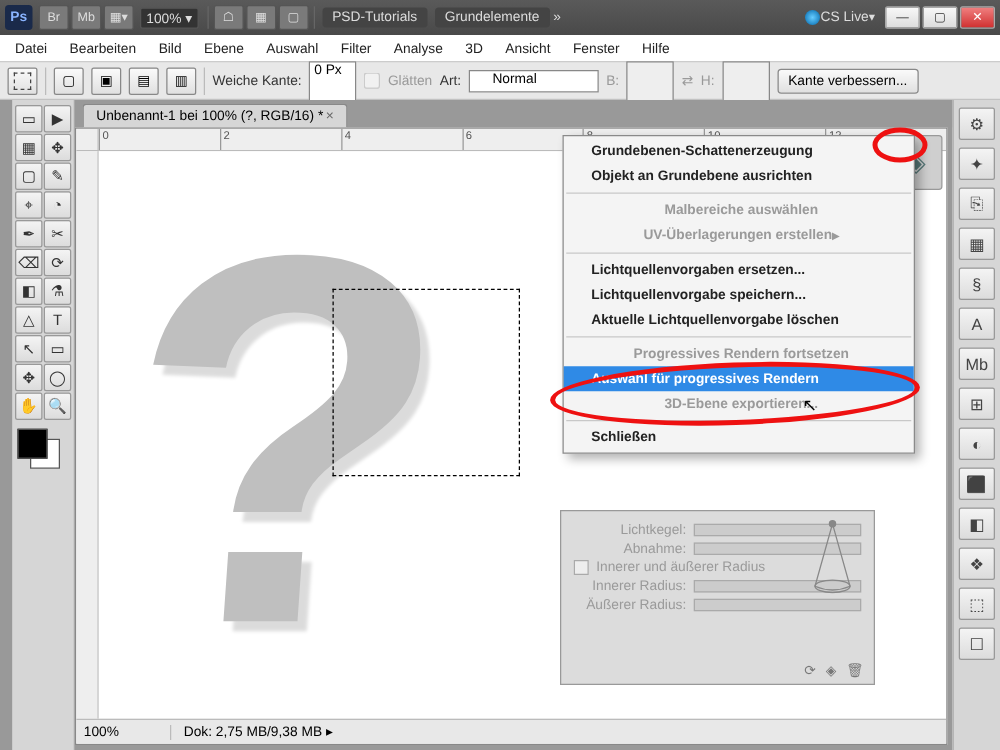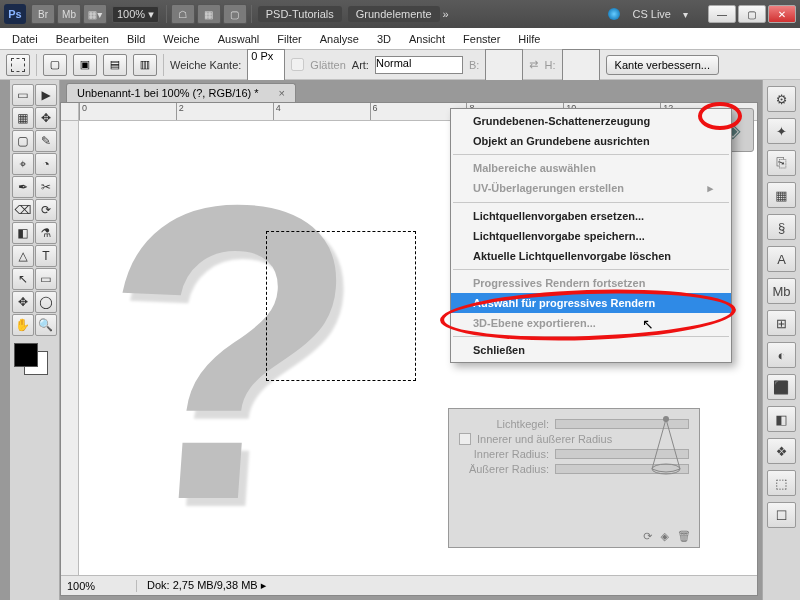--- a/index.html
+++ b/index.html
@@ -4,50 +4,50 @@
 <style>
 * { margin: 0; padding: 0; box-sizing: border-box; font-family: "Segoe UI", Tahoma, sans-serif; font-size: 11px; }
 body { background: #e8e8e8; width: 800px; height: 600px; overflow: hidden; position: relative; }
 
 .titlebar { height: 28px; background: linear-gradient(#5a5a5a,#494949); display: flex; align-items: center; padding: 0 4px; color: #ddd; }
 .titlebar .ps { width: 22px; height: 20px; background: #1a2a4a; color: #8ab4ff; display: flex; align-items: center; justify-content: center; font-weight: bold; border-radius: 3px; margin-right: 4px; }
 .titlebar .tb-btn { width: 24px; height: 20px; background: #7a7a7a; border: 1px solid #555; border-radius: 2px; margin: 0 1px; display: flex; align-items: center; justify-content: center; color: #ddd; font-size: 10px; }
 .titlebar .zoom { background: #333; border: 1px solid #555; color: #ddd; padding: 1px 4px; border-radius: 2px; margin: 0 4px; }
 .titlebar .sep { width: 1px; height: 18px; background: #666; margin: 0 3px; }
 .titlebar .doc-title { background: #444; padding: 2px 8px; border-radius: 3px; margin: 0 3px; }
-.titlebar .cslive { margin-left: auto; display: flex; align-items: center; gap: 12px; }
+.titlebar .cslive { margin-left: auto; display: flex; align-items: center; gap: 0; }
 .titlebar .cs-dot { width: 12px; height: 12px; border-radius: 50%; background: radial-gradient(#6cf,#06a); }
 .titlebar .win-btns { display: flex; margin-left: 6px; }
 .titlebar .win-btn { width: 28px; height: 18px; border: 1px solid #aaa; background: linear-gradient(#f8f8f8,#dcdcdc); display: flex; align-items: center; justify-content: center; font-size: 10px; color: #333; border-radius: 2px; margin-left: 2px; }
 .titlebar .win-btn.close { background: linear-gradient(#f08080,#d03030); color: #fff; }
 
 .menubar { height: 22px; background: #ffffff; border-bottom: 1px solid #bcbcbc; display: flex; align-items: center; padding: 0 6px; gap: 6px; }
 .menubar span { padding: 2px 6px; color: #222; cursor: default; }
 
 .optbar { height: 30px; background: #e8e8e8; border-bottom: 1px solid #c2c2c2; display: flex; align-items: center; padding: 0 6px; gap: 6px; }
 .optbar .ico-btn { width: 24px; height: 22px; border: 1px solid #888; background: linear-gradient(#fafafa,#e0e0e0); border-radius: 2px; display: flex; align-items: center; justify-content: center; }
 .optbar .dash { width: 14px; height: 14px; border: 1px dashed #444; }
 .optbar .sep2 { width: 1px; height: 22px; background: #bbb; }
 .optbar .lbl { color: #333; }
 .optbar .lbl.dim { color: #999; }
 .optbar .field { width: 38px; height: 32px; border: 1px solid #888; background: #fff; padding: 0 3px; }
-.optbar .combo { width: 88px; height: 18px; border: 1px solid #888; background: #fff; padding: 0 0; }
+.optbar .combo { width: 104px; height: 18px; border: 1px solid #888; background: #fff; padding: 0 18px; }
 .optbar .btn { height: 20px; border: 1px solid #888; background: linear-gradient(#fafafa,#e0e0e0); border-radius: 3px; padding: 0 8px; }
 
 .main { position: absolute; top: 80px; left: 0; right: 0; bottom: 0; display: flex; }
 .left-rail { width: 10px; background: #999; }
 .tools { width: 50px; background: #d6d6d6; border-right: 1px solid #aaa; padding: 4px 2px; display: flex; flex-wrap: wrap; gap: 1px; align-content: flex-start; }
 .tools .tool { width: 22px; height: 22px; background: linear-gradient(#f4f4f4,#dcdcdc); border: 1px solid #999; border-radius: 2px; display: flex; align-items: center; justify-content: center; font-size: 12px; color: #333; }
 .tools .swatch { width: 44px; height: 30px; position: relative; margin-top: 6px; }
 .tools .swatch .fg { position: absolute; width: 24px; height: 24px; background: #000; border: 1px solid #555; top: 0; left: 2px; }
 .tools .swatch .bg { position: absolute; width: 24px; height: 24px; background: #fff; border: 1px solid #555; top: 8px; left: 12px; }
 
 .doc-area { flex: 1; background: #999; display: flex; flex-direction: column; }
 .tabbar { height: 22px; background: #999; display: flex; align-items: flex-end; padding-left: 6px; }
-.tabbar .tab { background: #d6d6d6; border: 1px solid #888; border-bottom: none; padding: 3px 10px; border-radius: 3px 3px 0 0; display: flex; align-items: center; gap: 20px; }
+.tabbar .tab { background: #d6d6d6; border: 1px solid #888; border-bottom: none; padding: 3px 10px; border-radius: 3px 3px 0 0; display: flex; align-items: center; gap: 2px; }
 .tabbar .tab .x { color: #666; }
 
 .canvas-wrap { flex: 1; background: #fff; position: relative; border: 1px solid #888; margin: 0 4px 4px 0; overflow: hidden; }
 .ruler-h { height: 18px; background: #eee; border-bottom: 1px solid #bbb; display: flex; margin-left: 18px; }
 .ruler-v { width: 18px; position: absolute; top: 18px; bottom: 20px; left: 0; background: #eee; border-right: 1px solid #bbb; }
 .ruler-h .tick { flex: 1; border-left: 1px solid #999; font-size: 9px; color: #555; padding-left: 2px; }
 .ruler-corner { position: absolute; top:0; left:0; width:18px; height:18px; background:#eee; border-right:1px solid #bbb; border-bottom:1px solid #bbb; }
 
 .canvas { position: absolute; top: 18px; left: 18px; right: 0; bottom: 20px; background: #fff; }
 .qmark { position: absolute; top: -10px; left: 20px; font-size: 420px; font-weight: bold; color: #bfbfbf; font-family: Arial; text-shadow: 8px 8px 3px rgba(0,0,0,.14), -2px -2px 2px rgba(255,255,255,.6); transform: skew(-4deg); }
@@ -55,21 +55,21 @@
 
 .statusbar { position: absolute; left: 0; right: 0; bottom: 0; height: 20px; background: #e8e8e8; border-top: 1px solid #bbb; display: flex; align-items: center; padding: 0 6px; gap: 10px; }
 .statusbar .zoom { width: 70px; border-right: 1px solid #bbb; padding-right: 6px; }
 
 .right-col { width: 38px; background: #d6d6d6; border-left: 1px solid #aaa; padding: 6px 4px; display: flex; flex-direction: column; gap: 6px; }
 .right-col .ricon { height: 26px; background: linear-gradient(#f4f4f4,#dcdcdc); border: 1px solid #999; border-radius: 2px; display: flex; align-items: center; justify-content: center; font-size: 13px; color: #444; }
 
 
 .ctxmenu { position: absolute; top: 108px; left: 450px; width: 282px; background: #f4f4f4; border: 1px solid #8a8a8a; box-shadow: 4px 4px 8px rgba(0,0,0,.3); padding: 2px 0; z-index: 50; }
 .ctxmenu .mi { padding: 4px 18px 4px 22px; color: #222; display: flex; justify-content: space-between; font-weight: bold; }
-.ctxmenu .mi.dis { color: #9a9a9a; }
+.ctxmenu .mi.dis { color: #9a9a9a; justify-content: center; }
 .ctxmenu .mi.sel { background: #2f8ae6; color: #fff; }
 .ctxmenu .msep { height: 1px; background: #c8c8c8; margin: 3px 2px; }
 .ctxmenu .sub { color: inherit; }
 
 .panel-bottom { position: absolute; left: 448px; top: 408px; width: 252px; height: 140px; background: #dcdcdc; border: 1px solid #999; padding: 6px 10px; color: #9a9a9a; z-index: 40; }
 .panel-bottom .row { display: flex; align-items: center; gap: 6px; margin: 3px 0; }
 .panel-bottom .row .pl { width: 90px; text-align: right; }
 .panel-bottom .row .sl { flex: 1; height: 10px; background: #ccc; border: 1px solid #aaa; }
 .panel-bottom .ck { width: 12px; height: 12px; border: 1px solid #aaa; background: #eee; }
 .panel-bottom .cone { position:absolute; right:10px; top:6px; width:46px; height:60px; }
@@ -113,21 +113,21 @@
       <div class="win-btn">▢</div>
       <div class="win-btn close">✕</div>
     </div>
   </div>
 </div>
 
 <div class="menubar">
   <span>Datei</span>
   <span>Bearbeiten</span>
   <span>Bild</span>
-  <span>Weiche</span>
+  <span>Ebene</span>
   <span>Auswahl</span>
   <span>Filter</span>
   <span>Analyse</span>
   <span>3D</span>
   <span>Ansicht</span>
   <span>Fenster</span>
   <span>Hilfe</span>
 </div>
 
 <div class="optbar">
@@ -236,20 +236,24 @@
 <div class="panel-tab">
   <span class="cube">◈</span>
 </div>
 
 <div class="panel-bottom">
   <div class="row">
       <div class="pl">Lichtkegel:</div>
       <div class="sl"></div>
     </div>
   <div class="row">
+      <div class="pl">Abnahme:</div>
+      <div class="sl"></div>
+    </div>
+  <div class="row">
       <div class="ck"></div>
       <div>Innerer und äußerer Radius</div>
     </div>
   <div class="row">
       <div class="pl">Innerer Radius:</div>
       <div class="sl"></div>
     </div>
   <div class="row">
       <div class="pl">Äußerer Radius:</div>
       <div class="sl"></div>

